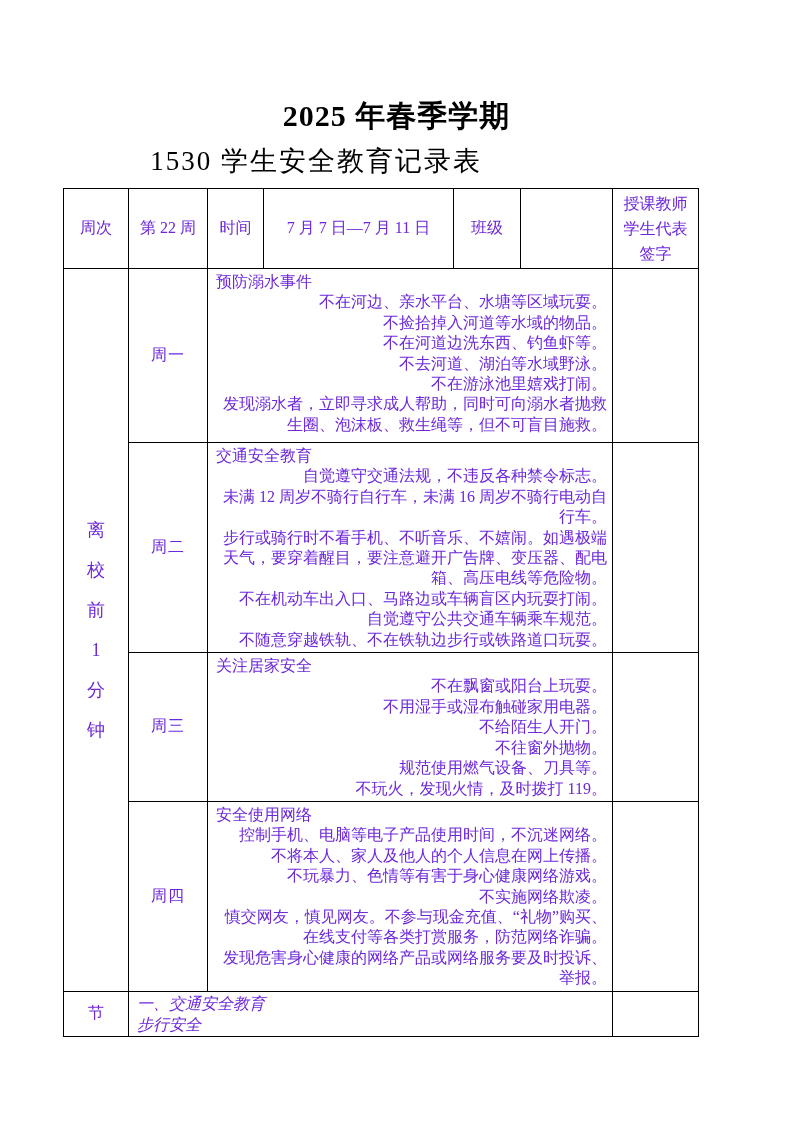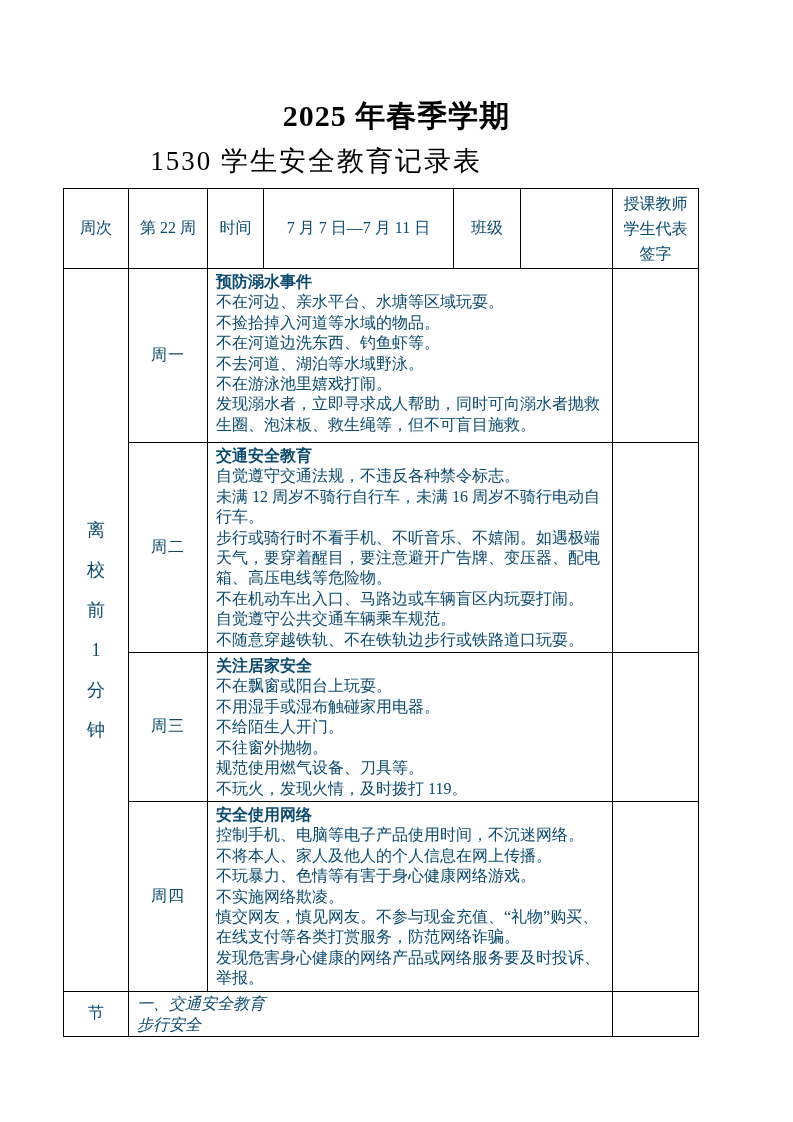--- a/index.html
+++ b/index.html
@@ -23,35 +23,35 @@
   }
   table.record-table {
     position: absolute; left: 63px; top: 188px;
     width: 635px;
     border-collapse: collapse;
     table-layout: fixed;
   }
   table.record-table td {
     border: 1.5px solid #000000;
     font-size: 16px;
-    color: #0c4a6e;
+    color: #6d28d9;
   }
   td.hc { text-align: center; vertical-align: middle; }
   td.sign-cell {
     text-align: center; vertical-align: middle;
     font-size: 15px; line-height: 25px; padding: 2px 0;
   }
   td.day-cell { text-align: center; vertical-align: middle; letter-spacing: 1px; }
   td.content-cell {
     vertical-align: top;
     padding: 3px 5px 2px 8px;
     line-height: 20.4px;
   }
-  .sec-title { font-weight: bold; }
-  .sec-line { font-weight: normal; }
+  .sec-title { font-weight: normal; }
+  .sec-line { font-weight: normal; text-align: right; }
   td.vert-cell { text-align: center; vertical-align: middle; }
   .vert-text {
     width: 20px; margin: 0 auto;
     word-break: break-all;
     font-size: 18px; line-height: 40px;
     text-align: center;
   }
   td.foot-label { text-align: center; vertical-align: middle; }
   td.foot-content {
     vertical-align: middle; padding: 1px 5px 1px 8px; line-height: 21px; font-style: italic;

